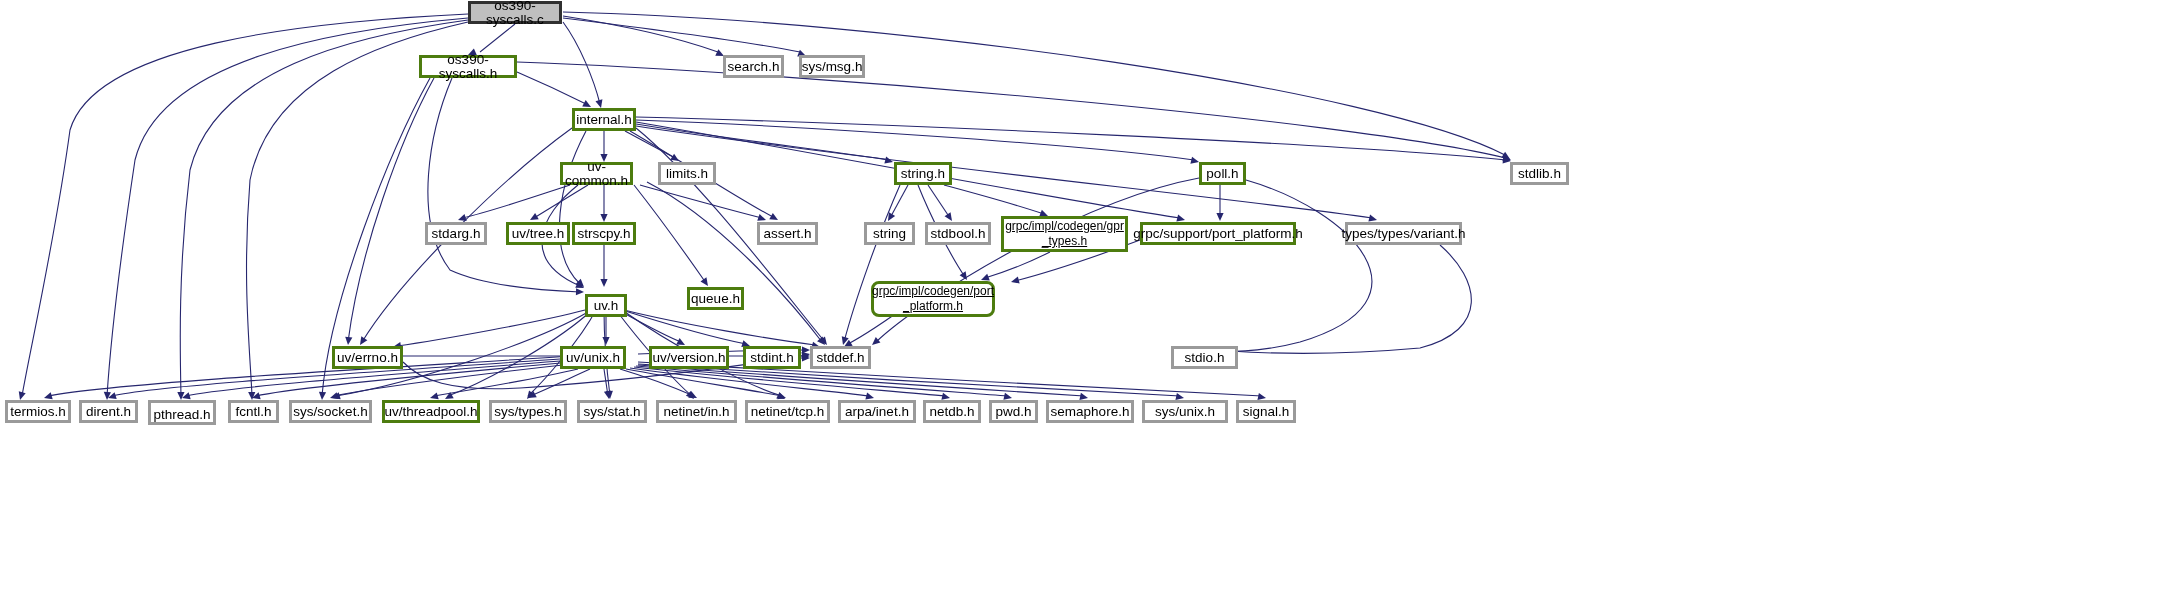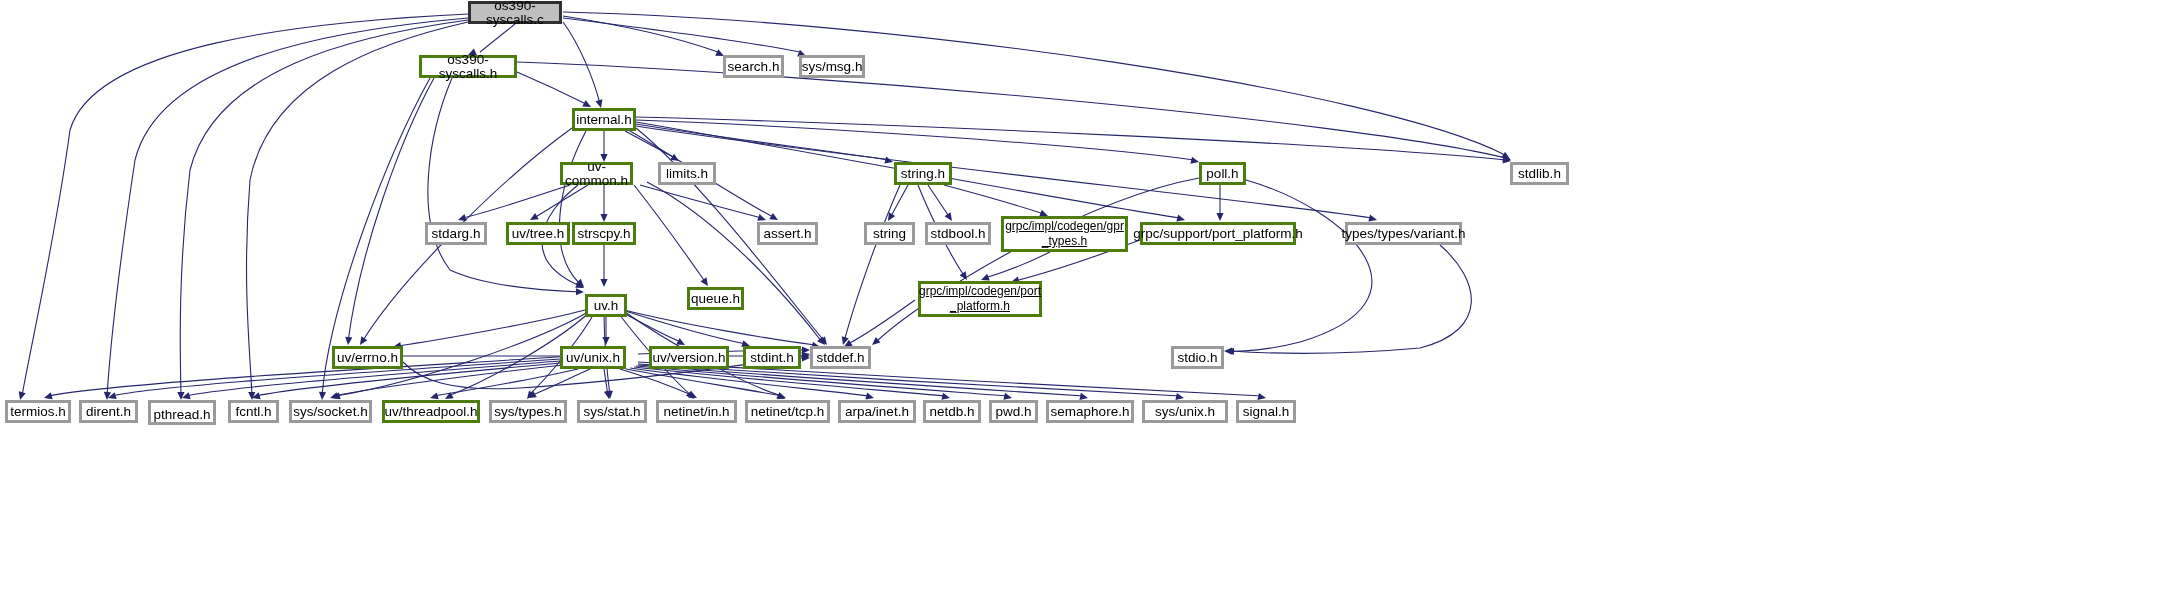--- a/index.html
+++ b/index.html
@@ -188,30 +188,30 @@
     <div class="node faint" style="left: 425px; top: 222px; width: 62px; height: 23px;"><span>stdarg.h</span></div>
     <div class="node" style="left: 496px; top: 222px; width: 64px; height: 23px; margin-left: 10px;"><span>uv/tree.h</span></div>
     <div class="node" style="left: 572px; top: 222px; width: 64px; height: 23px;"><span>strscpy.h</span></div>
     <div class="node faint" style="left: 757px; top: 222px; width: 61px; height: 23px;"><span>assert.h</span></div>
     <div class="node faint" style="left: 864px; top: 222px; width: 51px; height: 23px;"><span>string</span></div>
     <div class="node faint" style="left: 925px; top: 222px; width: 66px; height: 23px;"><span>stdbool.h</span></div>
     <div class="node two" style="left: 1001px; top: 216px; width: 127px; height: 36px;"><span>grpc/impl/codegen/gpr
 _types.h</span></div>
     <div class="node" style="left: 1140px; top: 222px; width: 156px; height: 23px;"><span>grpc/support/port_platform.h</span></div>
     <div class="node faint" style="left: 1345px; top: 222px; width: 117px; height: 23px;"><span>types/types/variant.h</span></div>
-    <div class="node two" style="left: 918px; top: 281px; width: 124px; height: 36px;"><span>grpc/impl/codegen/port
+    <div class="node two" style="left: 871px; top: 281px; width: 124px; height: 36px; border-radius: 8px;"><span>grpc/impl/codegen/port
 _platform.h</span></div>
     <div class="node" style="left: 585px; top: 294px; width: 42px; height: 23px;"><span>uv.h</span></div>
     <div class="node" style="left: 687px; top: 287px; width: 57px; height: 23px;"><span>queue.h</span></div>
     <div class="node" style="left: 332px; top: 346px; width: 71px; height: 23px;"><span>uv/errno.h</span></div>
     <div class="node" style="left: 560px; top: 346px; width: 66px; height: 23px;"><span>uv/unix.h</span></div>
     <div class="node" style="left: 649px; top: 346px; width: 80px; height: 23px;"><span>uv/version.h</span></div>
     <div class="node" style="left: 743px; top: 346px; width: 58px; height: 23px;"><span>stdint.h</span></div>
     <div class="node faint" style="left: 810px; top: 346px; width: 61px; height: 23px;"><span>stddef.h</span></div>
-    <div class="node faint" style="left: 1171px; top: 346px; width: 53px; height: 23px;"><span>stdio.h</span></div>
+    <div class="node faint" style="left: 1171px; top: 346px; width: 67px; height: 23px;"><span>stdio.h</span></div>
     <div class="node faint" style="left: 5px; top: 400px; width: 66px; height: 23px;"><span>termios.h</span></div>
     <div class="node faint" style="left: 79px; top: 400px; width: 59px; height: 23px;"><span>dirent.h</span></div>
     <div class="node faint" style="left: 148px; top: 400px; width: 68px; height: 25px; align-items: flex-end;"><span>pthread.h</span></div>
     <div class="node faint" style="left: 228px; top: 400px; width: 51px; height: 23px;"><span>fcntl.h</span></div>
     <div class="node faint" style="left: 289px; top: 400px; width: 83px; height: 23px;"><span>sys/socket.h</span></div>
     <div class="node" style="left: 382px; top: 400px; width: 98px; height: 23px;"><span>uv/threadpool.h</span></div>
     <div class="node faint" style="left: 489px; top: 400px; width: 78px; height: 23px;"><span>sys/types.h</span></div>
     <div class="node faint" style="left: 577px; top: 400px; width: 70px; height: 23px;"><span>sys/stat.h</span></div>
     <div class="node faint" style="left: 656px; top: 400px; width: 81px; height: 23px;"><span>netinet/in.h</span></div>
     <div class="node faint" style="left: 745px; top: 400px; width: 85px; height: 23px;"><span>netinet/tcp.h</span></div>

